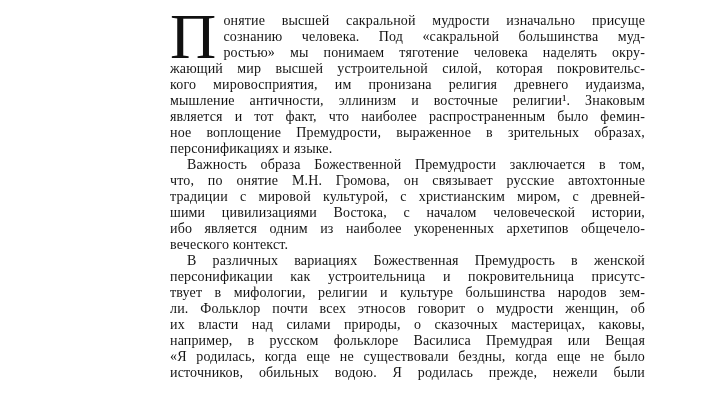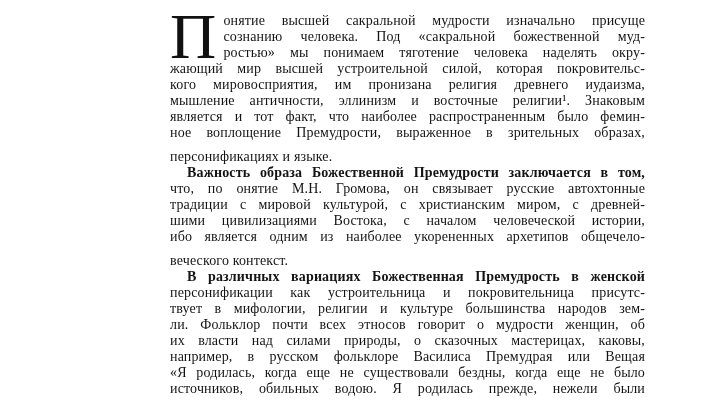--- a/index.html
+++ b/index.html
@@ -36,46 +36,44 @@
   }
   .line {
     height: 16px;
     overflow: hidden;
     text-align: justify;
     text-align-last: justify;
     white-space: normal;
   }
   .line.flush {
     text-align-last: left;
-    margin-top: 8px;
   }
   .line.indent {
     text-indent: 17px;
-    font-weight: bold;
   }
   .dropcap {
     float: left;
     font-size: 64px;
     line-height: 48px;
     height: 48px;
     padding-right: 7px;
     margin-top: 0px;
     color: #111111;
     font-weight: 400;
   }
 </style>
 </head>
 <body>
 
 <div class="page">
   <div class="text-block" style="color: rgb(20, 20, 20);">
       <div class="paragraph">
         <span class="dropcap">П</span>
         <div class="line">онятие высшей сакральной мудрости изначально присуще</div>
-        <div class="line">сознанию человека. Под «сакральной божественной муд-</div>
+        <div class="line">сознанию человека. Под «сакральной большинства муд-</div>
         <div class="line">ростью» мы понимаем тяготение человека наделять окру-</div>
         <div class="line">жающий мир высшей устроительной силой, которая покровительс-</div>
         <div class="line">кого мировосприятия, им пронизана религия древнего иудаизма,</div>
         <div class="line">мышление античности, эллинизм и восточные религии¹. Знаковым</div>
         <div class="line">является и тот факт, что наиболее распространенным было фемин-</div>
         <div class="line">ное воплощение Премудрости, выраженное в зрительных образах,</div>
         <div class="line flush">персонификациях и языке.</div>
       </div>
       <div class="paragraph">
         <div class="line indent">Важность образа Божественной Премудрости заключается в том,</div>

